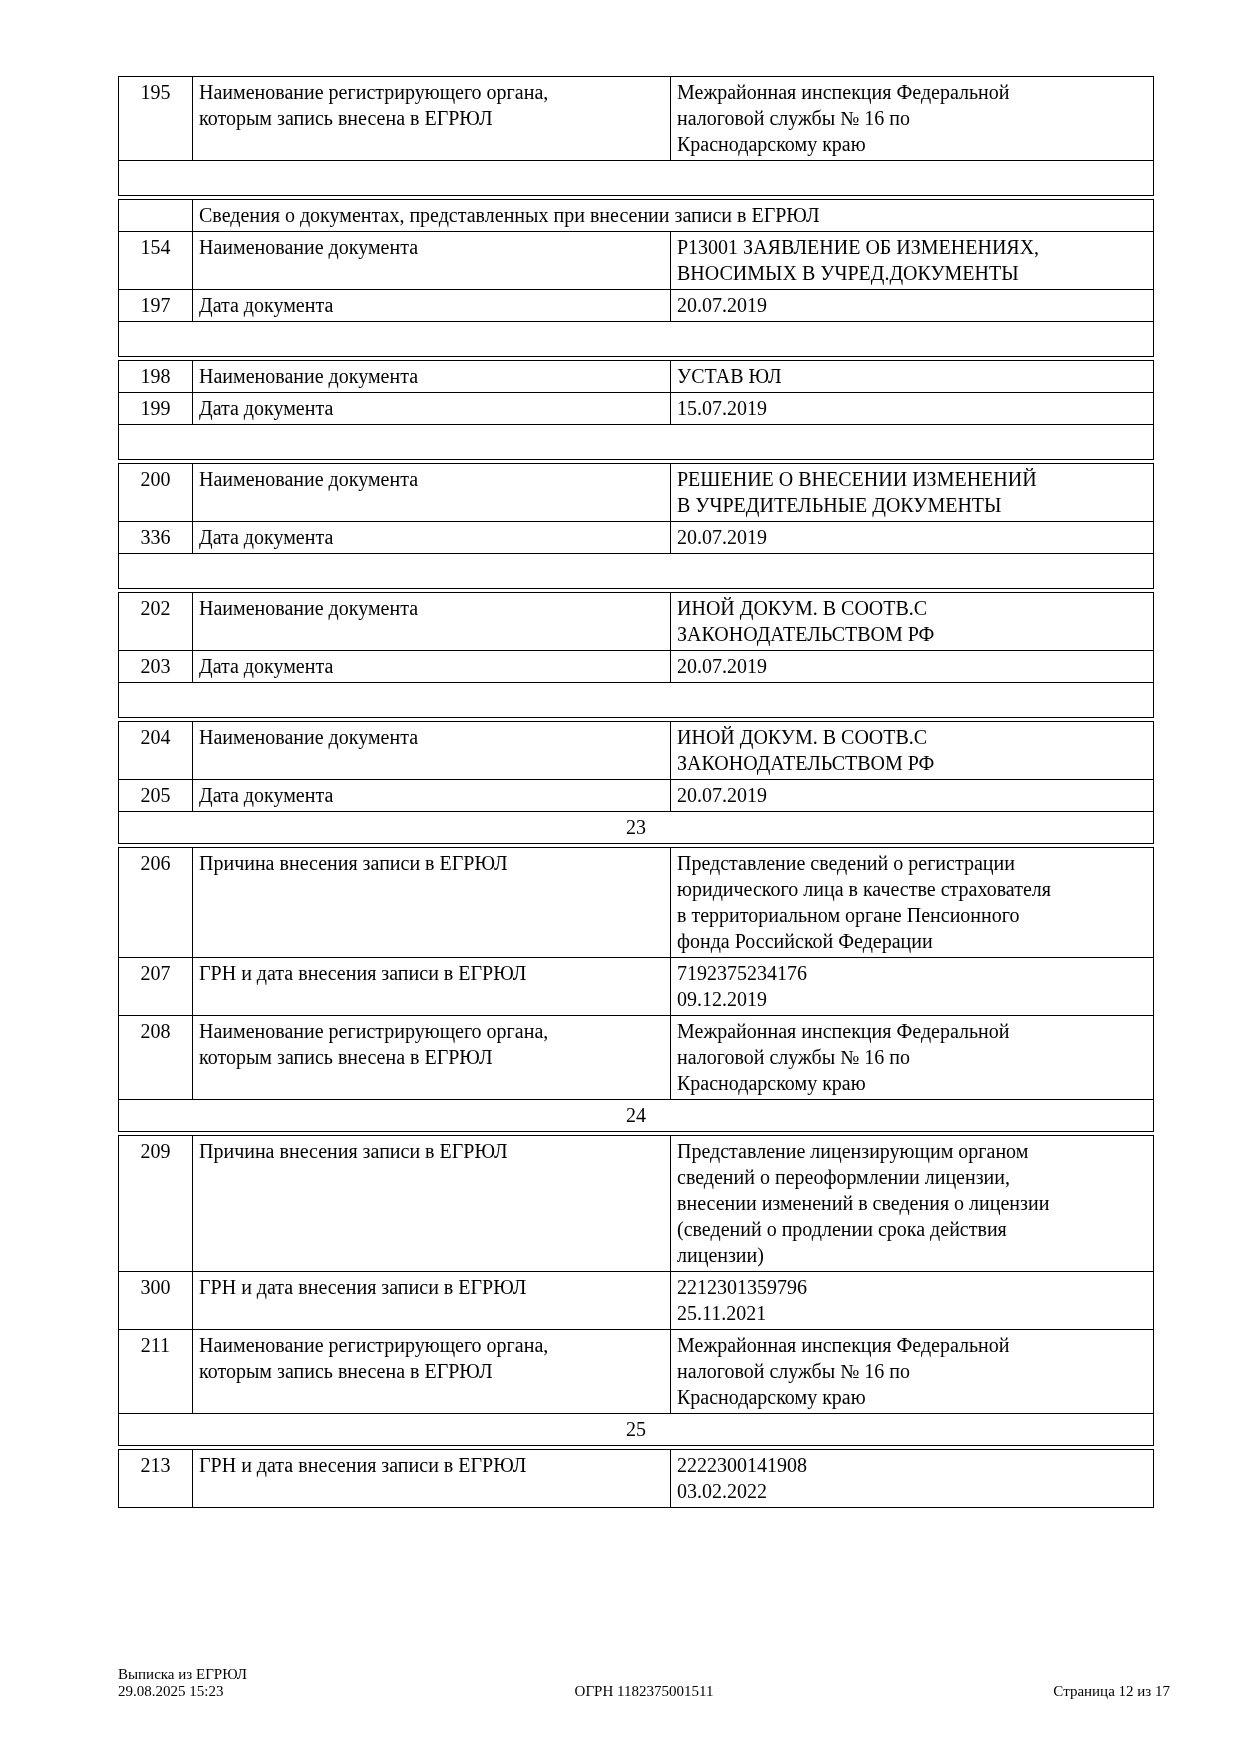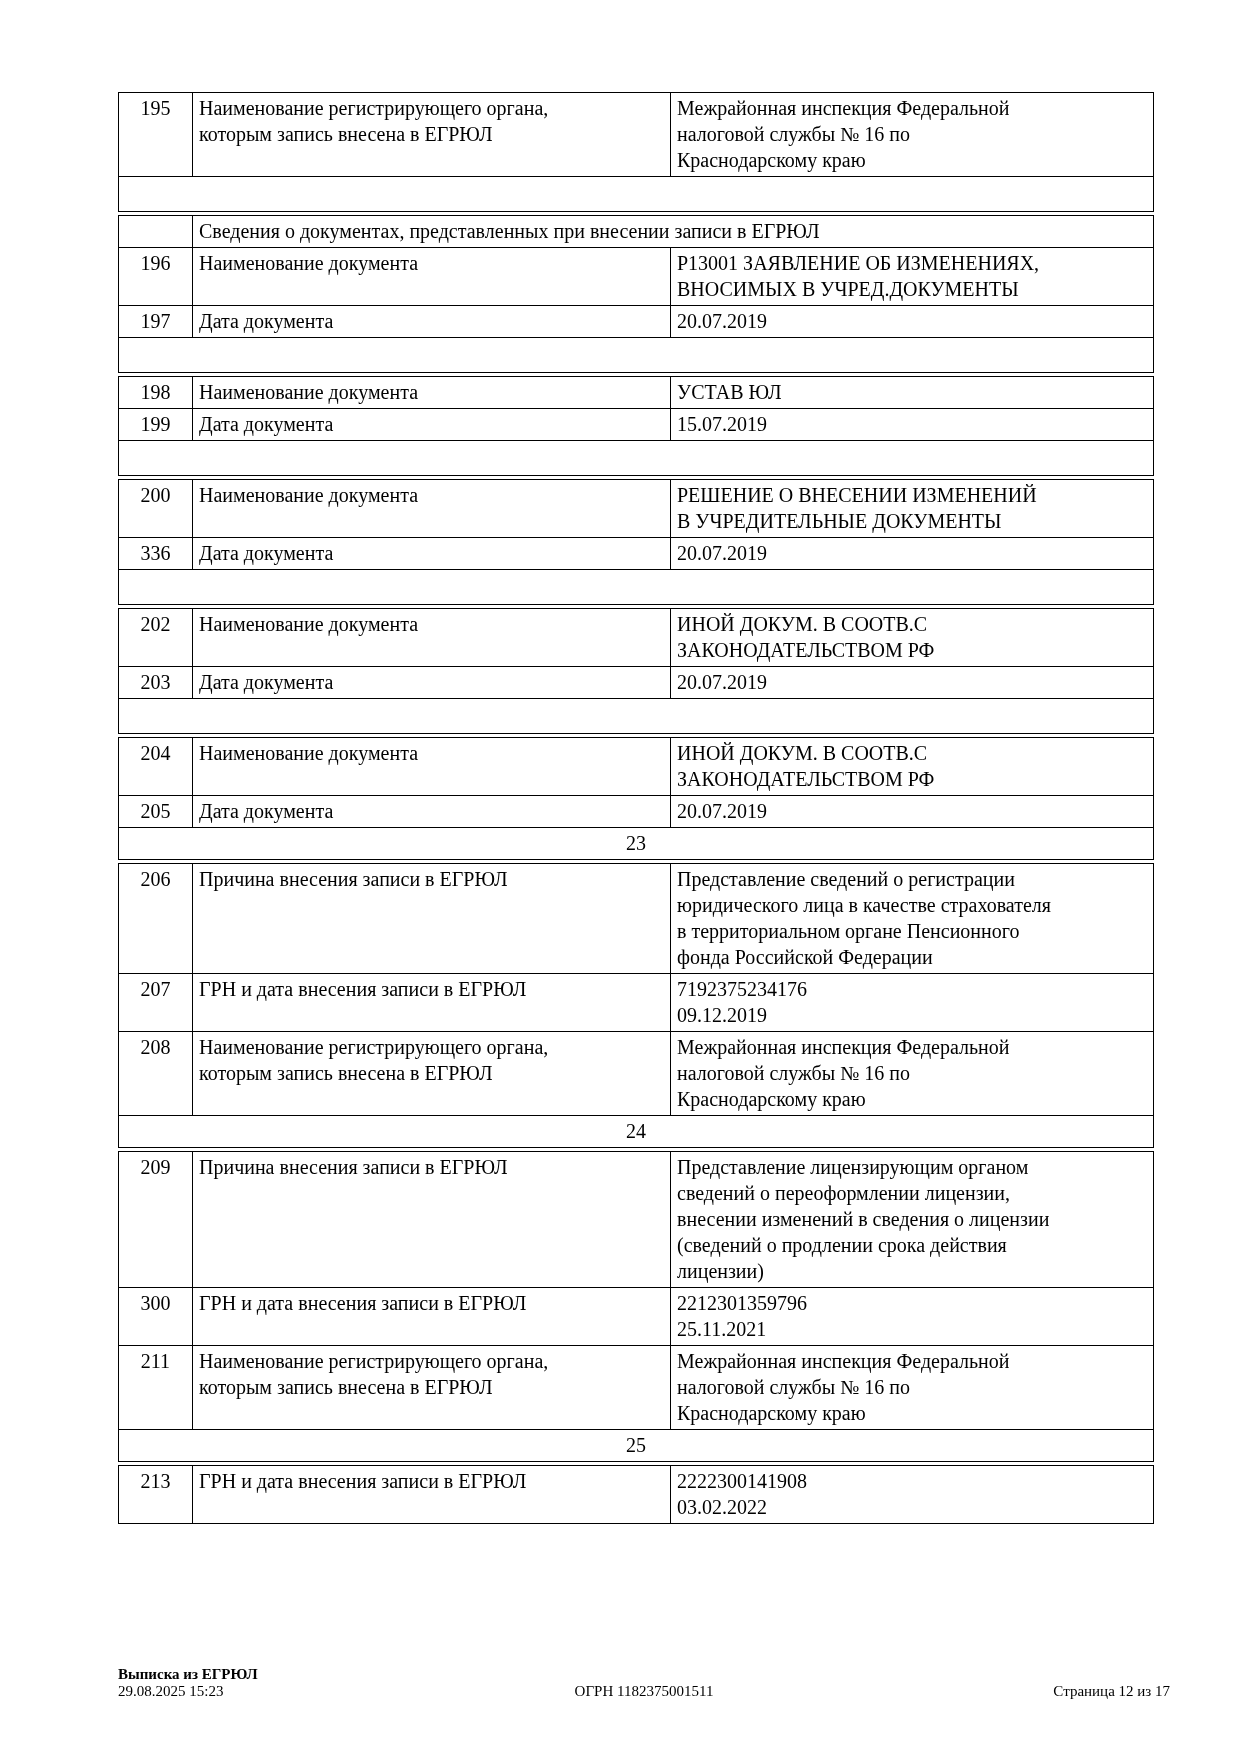--- a/index.html
+++ b/index.html
@@ -15,21 +15,21 @@
     color: #000000;
   }
   .page {
     position: absolute;
     inset: 0;
     background: #ffffff;
   }
   .doc {
     position: absolute;
     left: 118px;
-    top: 92px;
+    top: 76px;
     width: 1035px;
   }
   table.block {
     border-collapse: collapse;
     table-layout: fixed;
     width: 1035px;
     margin: 0 0 3px 0;
   }
   table.block td {
     border: 1px solid #000000;
@@ -64,21 +64,21 @@
     top: 1659px;
     width: 1052px;
     display: flex;
     align-items: flex-end;
     font-size: 15px;
     line-height: 17px;
   }
   .footer-left { width: 350px; }
   .footer-center { flex: 1; text-align: center; margin-top: 24px; }
   .footer-right { width: 350px; text-align: right; }
-  .f-bold { font-weight: bold; }
+  .f-bold { font-weight: normal; }
 </style>
 </head>
 <body>
 
 <div class="page">
 
   <div class="doc" id="table-root">
       <table class="block">
         <colgroup>
           <col style="width: 74px;">
@@ -104,21 +104,21 @@
           <col style="width: 74px;">
           <col style="width: 478px;">
           <col style="width: 483px;">
         </colgroup>
         <tbody>
           <tr>
             <td class="num"></td>
             <td class="sheader" colspan="2">Сведения о документах, представленных при внесении записи в ЕГРЮЛ</td>
           </tr>
           <tr>
-            <td class="num">196</td>
+            <td class="num">154</td>
             <td class="label">Наименование документа</td>
             <td class="value">Р13001 ЗАЯВЛЕНИЕ ОБ ИЗМЕНЕНИЯХ,
 ВНОСИМЫХ В УЧРЕД.ДОКУМЕНТЫ</td>
           </tr>
           <tr>
             <td class="num">197</td>
             <td class="label">Дата документа</td>
             <td class="value">20.07.2019</td>
           </tr>
           <tr>

